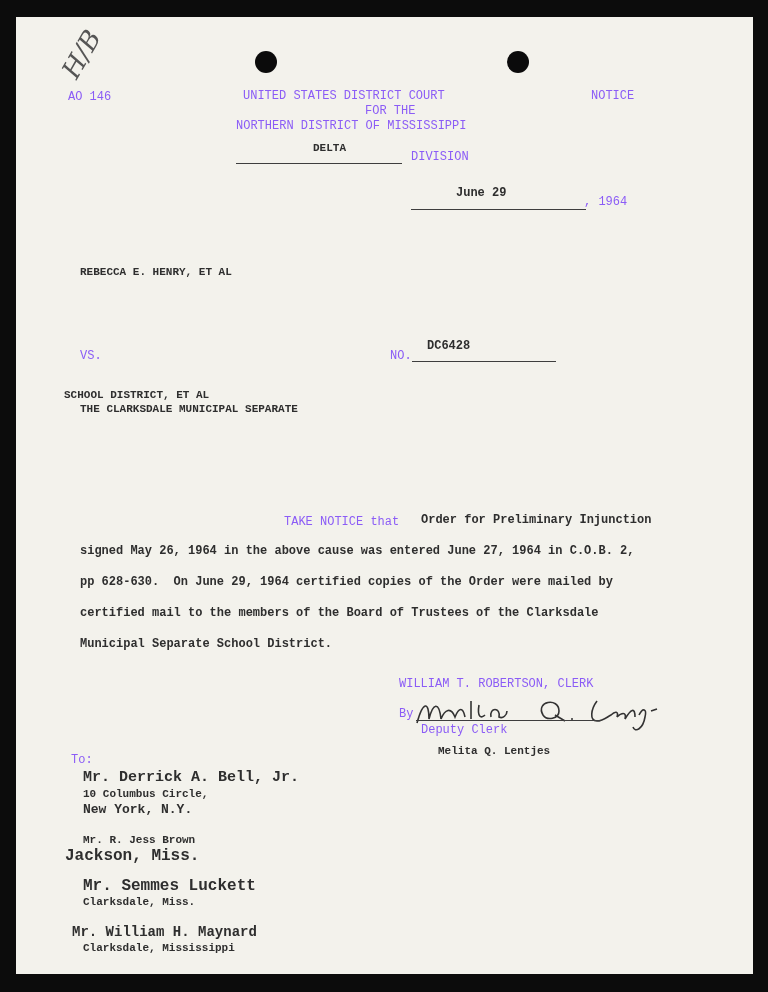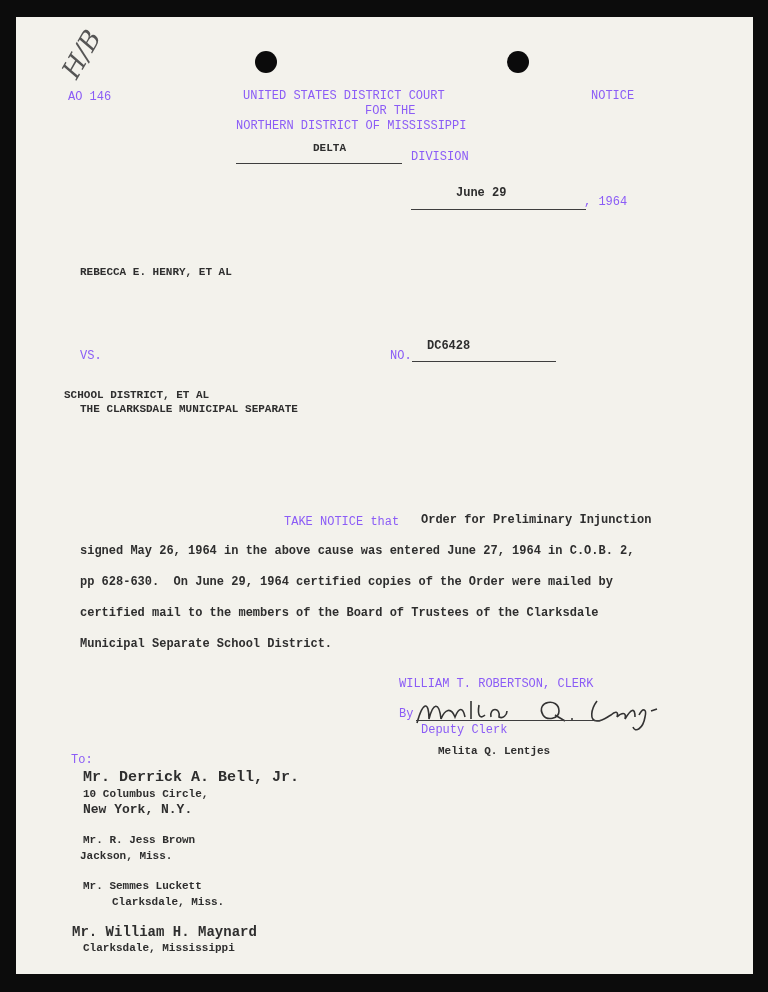--- a/index.html
+++ b/index.html
@@ -74,20 +74,20 @@
   <div class="t thin" style="left:405px; top:706px;">Deputy Clerk</div>
   <div class="t bold" style="left:422px; top:727px; font-size:11px;">Melita Q. Lentjes</div>
 
   <div class="t thin" style="left:55px; top:736px;">To:</div>
 
   <div class="t bold" style="left:67px; top:754px; font-size:15px;">Mr. Derrick A. Bell, Jr.</div>
   <div class="t bold" style="left:67px; top:770px; font-size:11px;">10 Columbus Circle,</div>
   <div class="t bold" style="left:67px; top:786px; font-size:13px;">New York, N.Y.</div>
 
   <div class="t bold" style="left:67px; top:816px; font-size:11px;">Mr. R. Jess Brown</div>
-  <div class="t bold" style="left:64px; top:832px; font-size:11px;">Jackson, Miss.</div>
+  <div class="t bold" style="left:49px; top:832px; font-size:16px;">Jackson, Miss.</div>
 
-  <div class="t bold" style="left:67px; top:862px; font-size:11px;">Mr. Semmes Luckett</div>
-  <div class="t bold" style="left:67px; top:878px; font-size:11px;margin-left:29px;">Clarksdale, Miss.</div>
+  <div class="t bold" style="left:67px; top:862px; font-size:16px;">Mr. Semmes Luckett</div>
+  <div class="t bold" style="left:67px; top:878px; font-size:11px;">Clarksdale, Miss.</div>
 
   <div class="t bold" style="left:56px; top:908px; font-size:14px;">Mr. William H. Maynard</div>
   <div class="t bold" style="left:67px; top:924px; font-size:11px;">Clarksdale, Mississippi</div>
 </div>
 
 </body></html>

